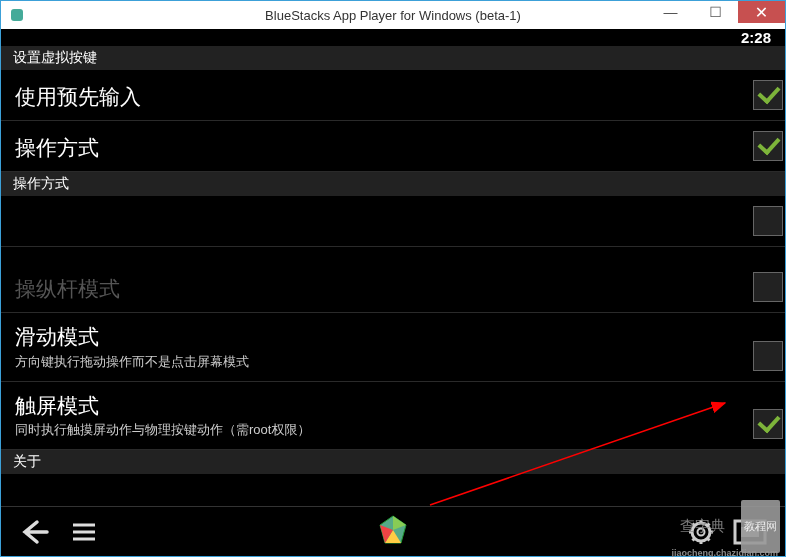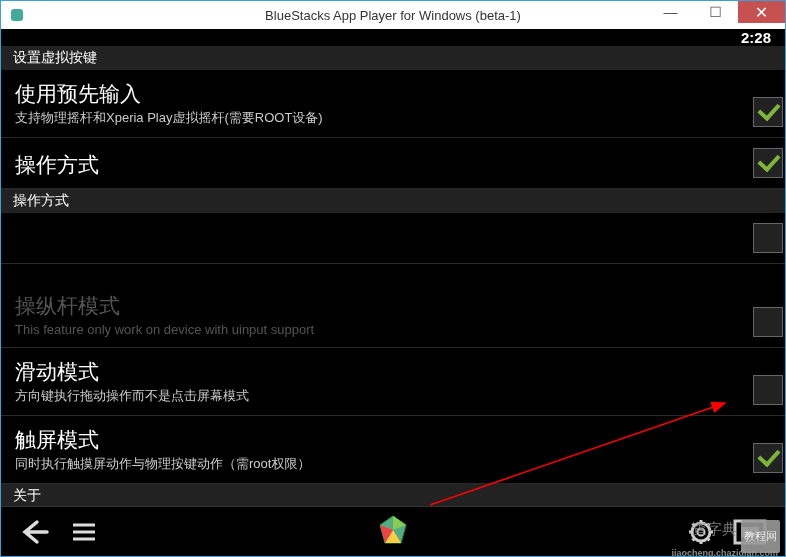--- a/index.html
+++ b/index.html
@@ -33,23 +33,23 @@
     .checkbox.checked::after { content: ""; position: absolute; width: 16px; height: 9px; border-left: 4px solid #7db43a; border-bottom: 4px solid #7db43a; transform: rotate(-48deg); top: 5px; left: 5px; }
     
     .bottom-nav { position: absolute; bottom: 1px; left: 1px; right: 1px; height: 50px; background: #000; display: flex; align-items: center; padding: 0 18px; border-top: 1px solid #333; }
     .nav-icon { margin-right: 22px; }
     .nav-spacer { flex: 1; }
     .nav-center { position: absolute; left: 50%; transform: translateX(-50%); }
     .nav-right { display: flex; align-items: center; gap: 18px; }
     
     .arrow-svg { position: absolute; pointer-events: none; }
     
-    .watermark { position: absolute; right: 6px; bottom: 4px; display: flex; align-items: flex-start; gap: 4px; opacity: 0.9; z-index: 10; }
+    .watermark { position: absolute; right: 6px; bottom: 4px; display: flex; align-items: center; gap: 16px; opacity: 0.9; z-index: 10; }
     .watermark-text1 { color: #888; font-size: 15px; }
-    .watermark-box { background: #999; color: #fff; font-size: 11px; padding: 9px 3px; border-radius: 2px; }
+    .watermark-box { background: #999; color: #fff; font-size: 11px; padding: 19px 3px; border-radius: 2px; }
     .watermark-url { color: #888; font-size: 9px; position: absolute; right: 8px; bottom: -1px; font-weight: bold; }
   </style>
 </head>
 <body>
 
 <div class="window-frame">
   <div class="titlebar">
     <svg class="titlebar-icon" viewBox="0 0 16 16">
       <rect x="2" y="2" width="12" height="12" rx="3" fill="#4a9"></rect>
     </svg>
@@ -64,21 +64,20 @@
   <div class="status-bar">
     <span class="clock">2:28</span>
   </div>
 
   <div class="section-header">设置虚拟按键</div>
 
   <div class="settings-list">
     <div class="setting-row">
       <div class="setting-text">
         <div class="setting-title">使用预先输入</div>
-        <div class="setting-desc">支持物理摇杆和Xperia Play虚拟摇杆(需要ROOT设备)</div>
       </div>
       <div class="checkbox checked"></div>
     </div>
 
     <div class="setting-row">
       <div class="setting-text">
         <div class="setting-title">操作方式</div>
       </div>
       <div class="checkbox checked"></div>
     </div>
@@ -89,21 +88,20 @@
   <div class="settings-list">
     <div class="setting-row">
       <div class="setting-text">
       </div>
       <div class="checkbox"></div>
     </div>
 
     <div class="setting-row disabled">
       <div class="setting-text">
         <div class="setting-title">操纵杆模式</div>
-        <div class="setting-desc">This feature only work on device with uinput support</div>
       </div>
       <div class="checkbox"></div>
     </div>
 
     <div class="setting-row">
       <div class="setting-text">
         <div class="setting-title">滑动模式</div>
         <div class="setting-desc">方向键执行拖动操作而不是点击屏幕模式</div>
       </div>
       <div class="checkbox"></div>

